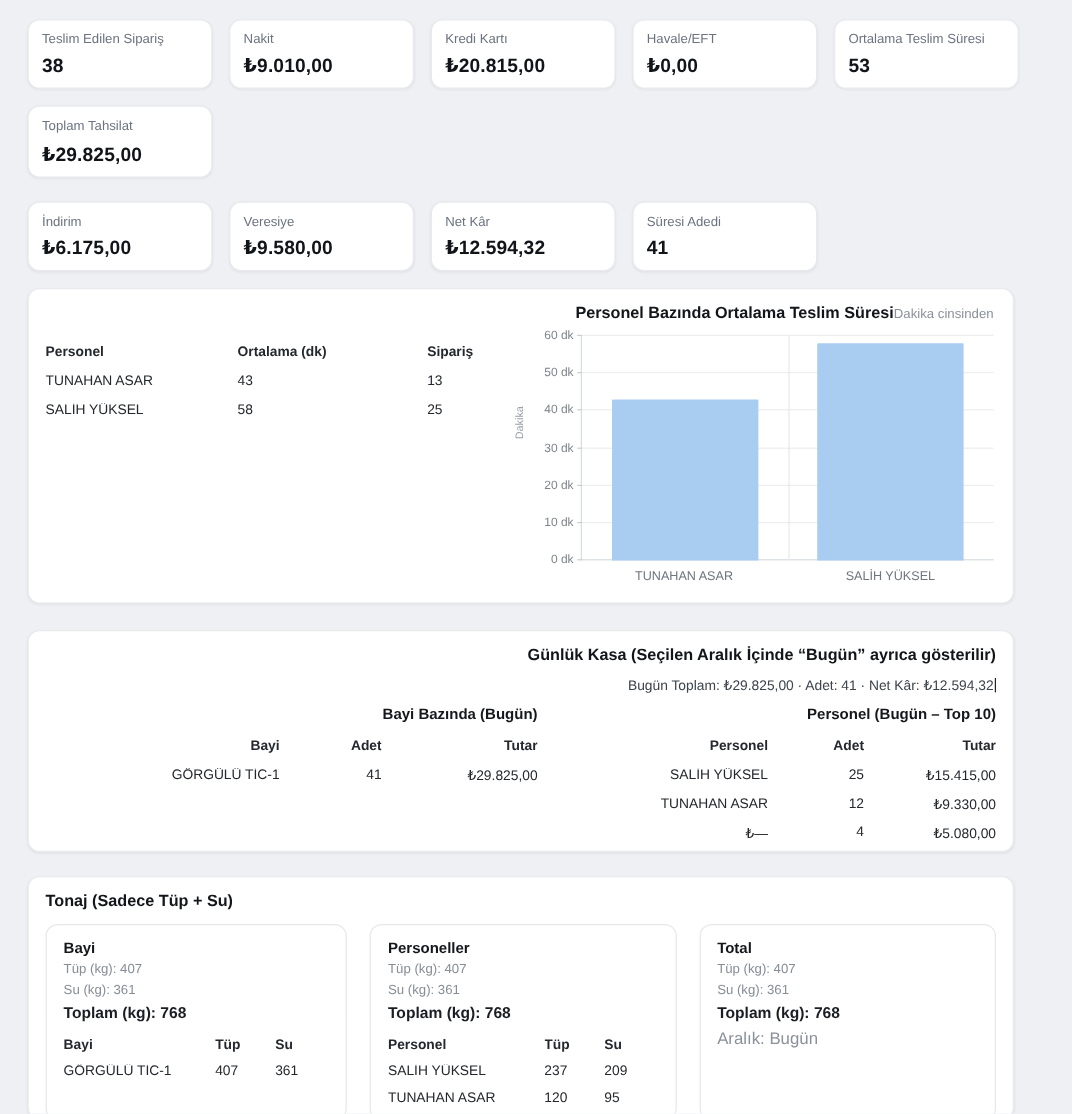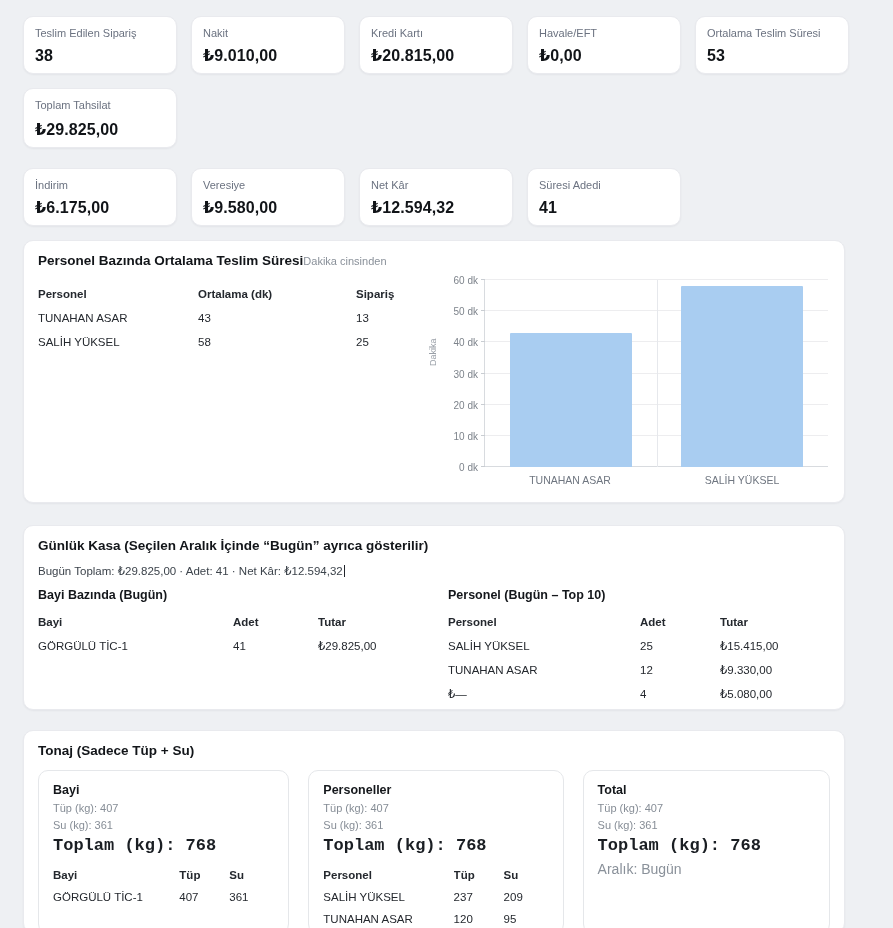--- a/index.html
+++ b/index.html
@@ -32,23 +32,23 @@
   
   .panel {
     width: 822px;
     background: #ffffff;
     border: 1px solid #e9eaee;
     border-radius: 10px;
     box-shadow: 0 1px 2px rgba(20,24,32,0.05);
     padding: 12px 14px;
   }
   .panel-chart { margin-top: 14px; height: 263px; }
-  .panel-daily { margin-top: 22px; height: 185px; }
+  .panel-daily { margin-top: 22px; height: 185px; text-align: right; }
   .panel-tonnage { margin-top: 20px; height: 203px; }
-  .panel-header { display: flex; justify-content: flex-start; align-items: baseline; }
+  .panel-header { display: flex; justify-content: flex-end; align-items: baseline; }
   .panel-title { font-size: 13.5px; font-weight: 700; color: #121519; }
   .panel-note { font-size: 11px; color: #8a919a; padding-right: 2px; }
 
   
   .mini-table { margin-top: 12px; }
   .mt-row { display: grid; align-items: center; height: 24px; }
   .mt-head { color: #6b7280; font-weight: 700; font-size: 11.5px; }
   .mt-cell { font-size: 11.5px; color: #24282e; white-space: nowrap; overflow: hidden; }
 
   
@@ -98,21 +98,21 @@
   .tonnage-cards { display: flex; gap: 19px; margin-top: 12px; }
   .ton-card {
     background: #ffffff; border: 1px solid #e5e7ea; border-radius: 10px;
     padding: 12px 14px; height: 164px;
   }
   .ton-card-a { width: 254px; }
   .ton-card-b { width: 258px; }
   .ton-card-c { width: 250px; }
   .ton-title { font-size: 12.5px; font-weight: 700; color: #14171b; }
   .ton-line { font-size: 11px; color: #868d96; margin-top: 5px; }
-  .ton-line.bold { color: #1a1e23; font-weight: 700; font-size: 17px; font-family: Liberation Mono, monospace; }
+  .ton-line.bold { color: #1a1e23; font-weight: 700; font-size: 13px; }
   .ton-note { font-size: 14px; color: #8a919a; margin-top: 6px; }
   .ton-card .mini-table { margin-top: 9px; }
   .ton-card .mt-row { grid-template-columns: 1fr 50px 45px; height: 22px; }
 </style>
 </head>
 <body>
 
 <div class="page">
 
   <div class="cards-row row1">

